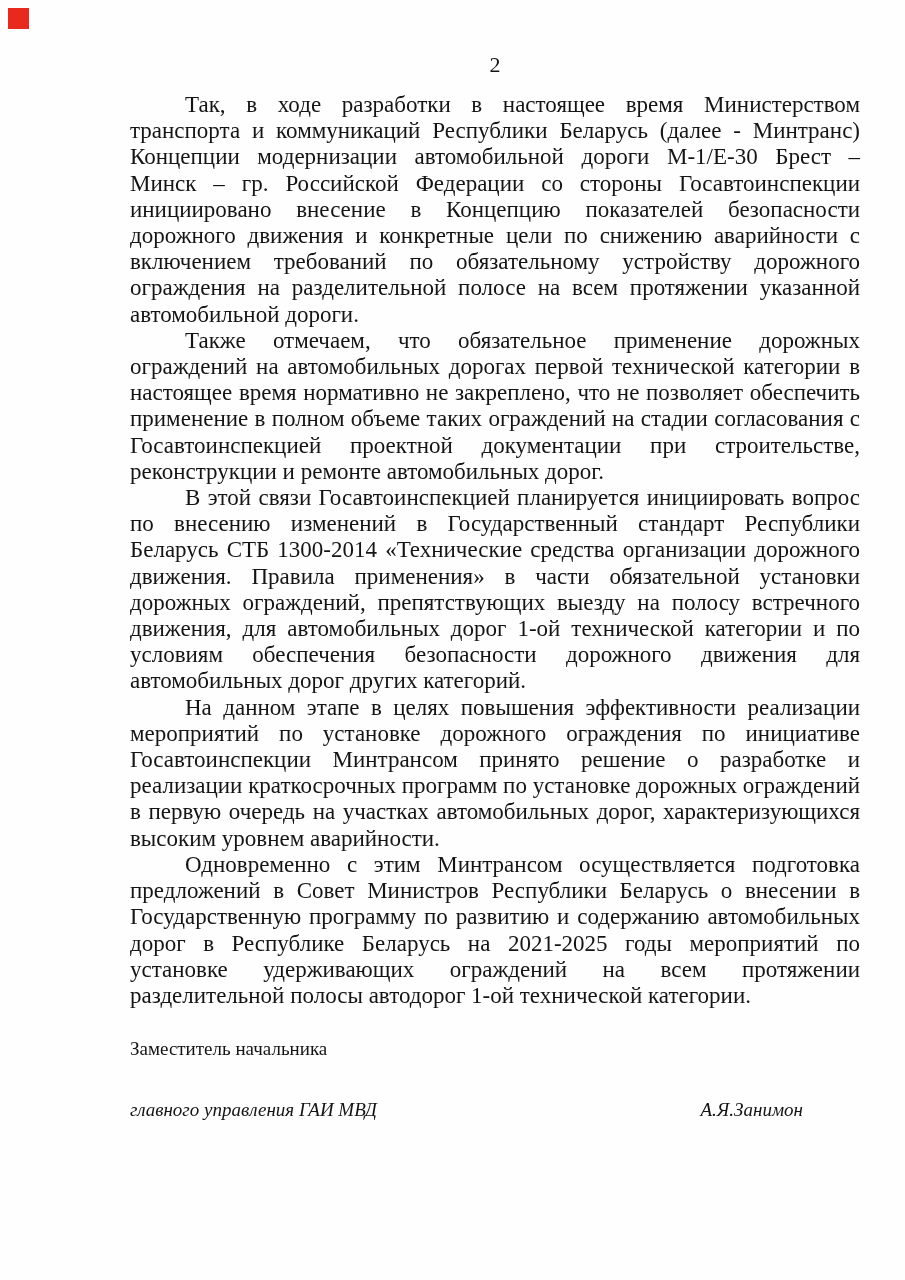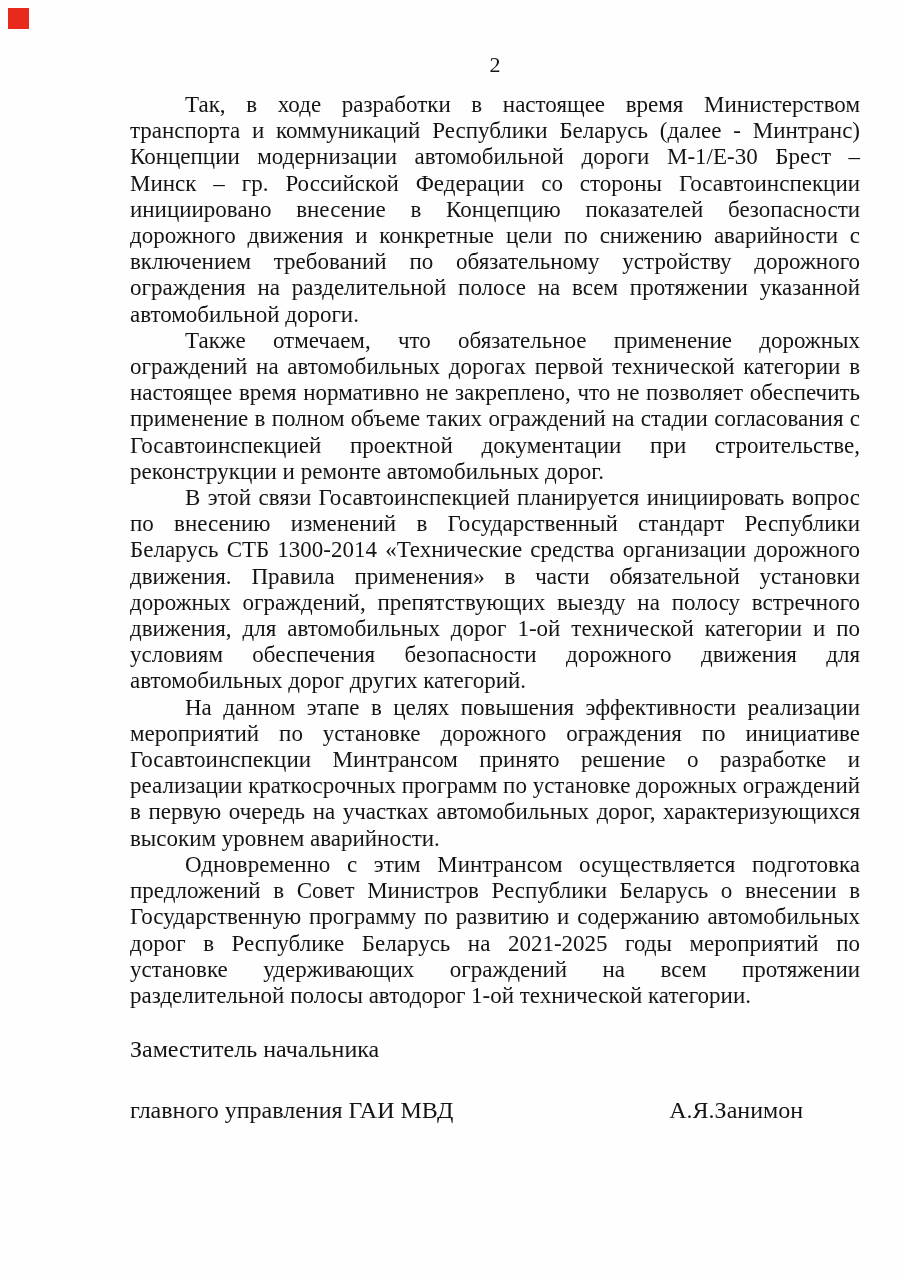--- a/index.html
+++ b/index.html
@@ -44,27 +44,28 @@
   }
   .body-text p {
     margin: 0;
     text-indent: 55px;
   }
   .signature {
     position: absolute;
     left: 130px;
     top: 1036px;
     width: 730px;
-    font-size: 24px;
+    font-size: 19px;
     line-height: 26.2px;
   }
   .sig-line2 {
     display: flex;
     justify-content: space-between;
     align-items: baseline;
+    font-style: italic;
   }
   .sig-name {
     padding-right: 57px;
     white-space: nowrap;
     margin-top: 35px;
   }
 </style>
 </head>
 <body>
 

